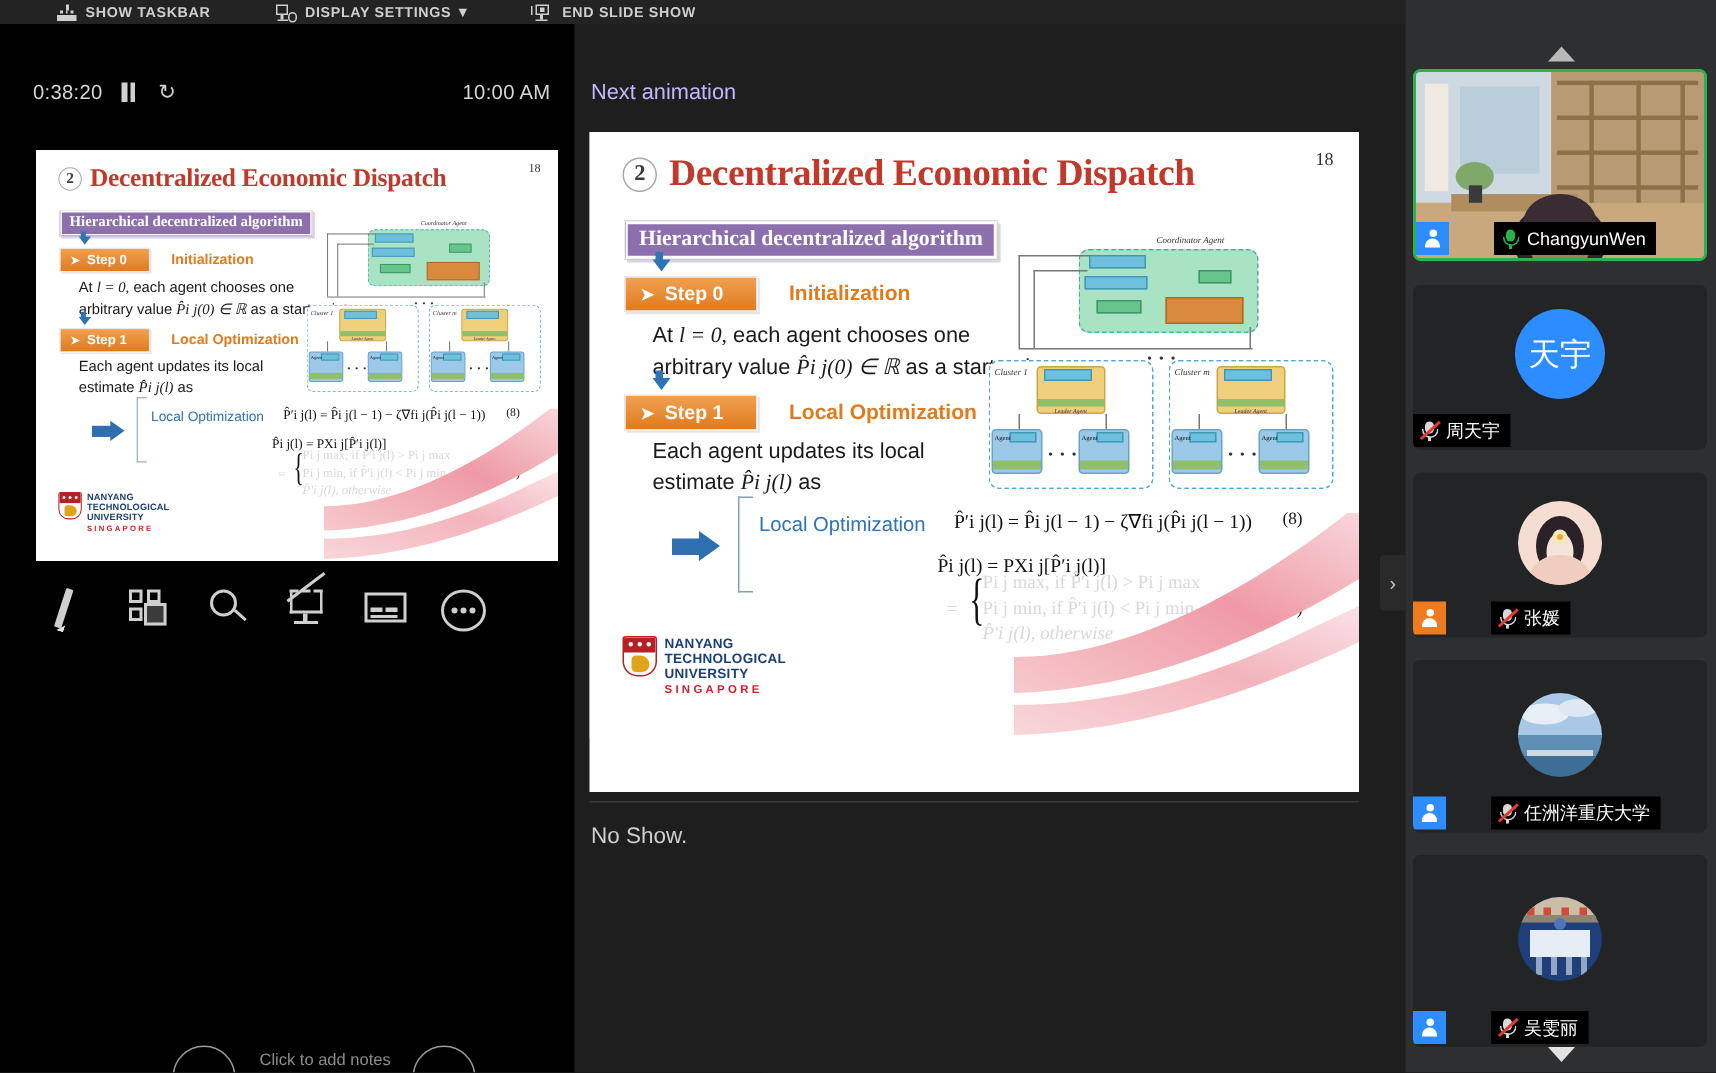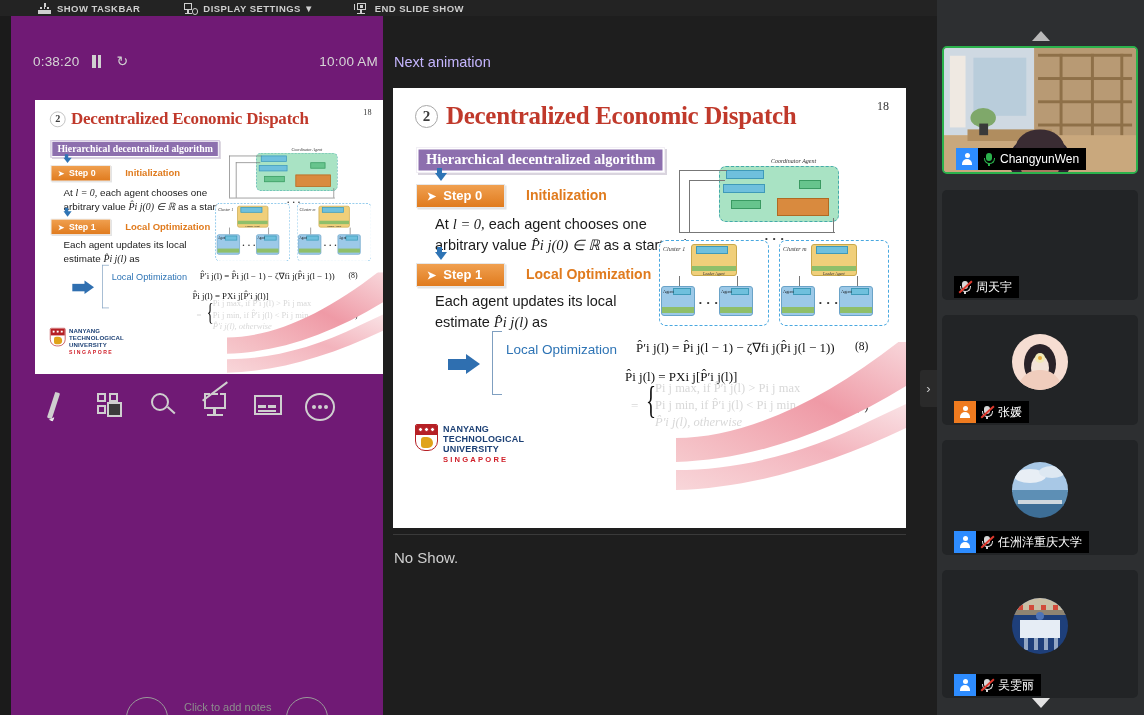--- a/index.html
+++ b/index.html
@@ -41,21 +41,21 @@
 
   
   .ic-end i{ position:absolute; }
   .ic-end .mon{ left:1px; top:1px; width:9px; height:7.5px; border:1.4px solid #cfcfcf; }
   .ic-end .st{ left:4.5px; top:8.5px; width:2px; height:2.5px; background:#cfcfcf; }
   .ic-end .bs{ left:1.5px; top:11px; width:8px; height:1.4px; background:#cfcfcf; }
   .ic-end .dot{ left:4px; top:3.4px; width:3px; height:3px; background:#cfcfcf; }
   .ic-end .arr{ left:-2px; top:2px; width:3px; height:6px; border-left:1.4px solid #cfcfcf; }
 
   
-  #leftcol{ position:absolute; left:11px; top:16px; width:383px; height:699px; background:#701a75; }
+  #leftcol{ position:absolute; left:0; top:16px; width:383px; height:699px; background:#000000; }
   #prev-status{
     position:absolute; left:22px; top:34px; width:345px; height:22px;
     display:flex; align-items:center; gap:13px;
   }
   #prev-status .timer{ font-size:13.5px; color:#d6d6d6; letter-spacing:.2px; }
   #prev-status .clock{ font-size:13.5px; color:#d6d6d6; margin-left:auto; letter-spacing:.2px;}
   .pausebtn{ width:11px; height:13px; position:relative; }
   .pausebtn i{ position:absolute; top:0; width:3.2px; height:13px; background:#d0d0d0;}
   .pausebtn i.a{ left:0 } .pausebtn i.b{ left:5.5px }
   .resetbtn{ width:14px; height:14px; font-size:14px; line-height:14px; color:#d0d0d0; }
@@ -247,22 +247,22 @@
       border-left:9px solid transparent; border-right:9px solid transparent;
       border-bottom:10px solid #b9b9b9;}
   #scroll-dn{ position:absolute; left:0; bottom:3px; width:207px; height:18px; cursor:pointer;}
   #scroll-dn .tri{ position:absolute; left:95px; top:4px; width:0;height:0;
       border-left:9px solid transparent; border-right:9px solid transparent;
       border-top:10px solid #e2e2e2;}
 
   .tile{ position:absolute; left:5px; width:196px; background:#222426;
          border-radius:5px; overflow:hidden; }
   .tile.active{ border:2px solid #2bb24c; }
-  .tile .badgebar{ position:absolute; left:12px; bottom:0; height:26px; display:flex;
-                   align-items:center; }
+  .tile .badgebar{ position:absolute; left:0; bottom:0; height:26px; display:flex;
+                   align-items:center;gap:30px; }
   .tile .hostbadge{ width:22px; height:22px; display:flex; align-items:center;
                     justify-content:center;}
   .tile .hostbadge.blue{ background:#2d8cff } .tile .hostbadge.orange{ background:#ef7b1f }
   .tile .nameplate{ background:#000; height:22px; display:flex; align-items:center;
                     padding:0 7px 0 4px; gap:4px;}
   .tile .nm{ font-size:12px; color:#fff; white-space:nowrap; }
   .person-ic{ width:13px; height:13px; position:relative; display:block;}
   .person-ic .h{ position:absolute; left:4px; top:0.5px; width:5px; height:5px;
                  border-radius:50%; background:#fff;}
   .person-ic .b{ position:absolute; left:1.5px; top:6.5px; width:10px; height:6px;
@@ -645,20 +645,21 @@
             <span class="mic-ic on">
               <span class="cap"></span>
               <span class="arc"></span>
               <span class="st"></span>
             </span>
             <span class="nm">ChangyunWen</span>
           </span>
         </div>
       </div>
       <div class="tile" style="top: 190px; height: 110px;">
+        <div class="avatar-initials" style="left:68px;top:16px;width:60px;height:60px">天宇</div>
         <div class="badgebar">
           <span class="nameplate">
             <span class="mic-ic ">
               <span class="cap"></span>
               <span class="arc"></span>
               <span class="st"></span>
               <span class="slash"></span>
             </span>
             <span class="nm">周天宇</span>
           </span>

